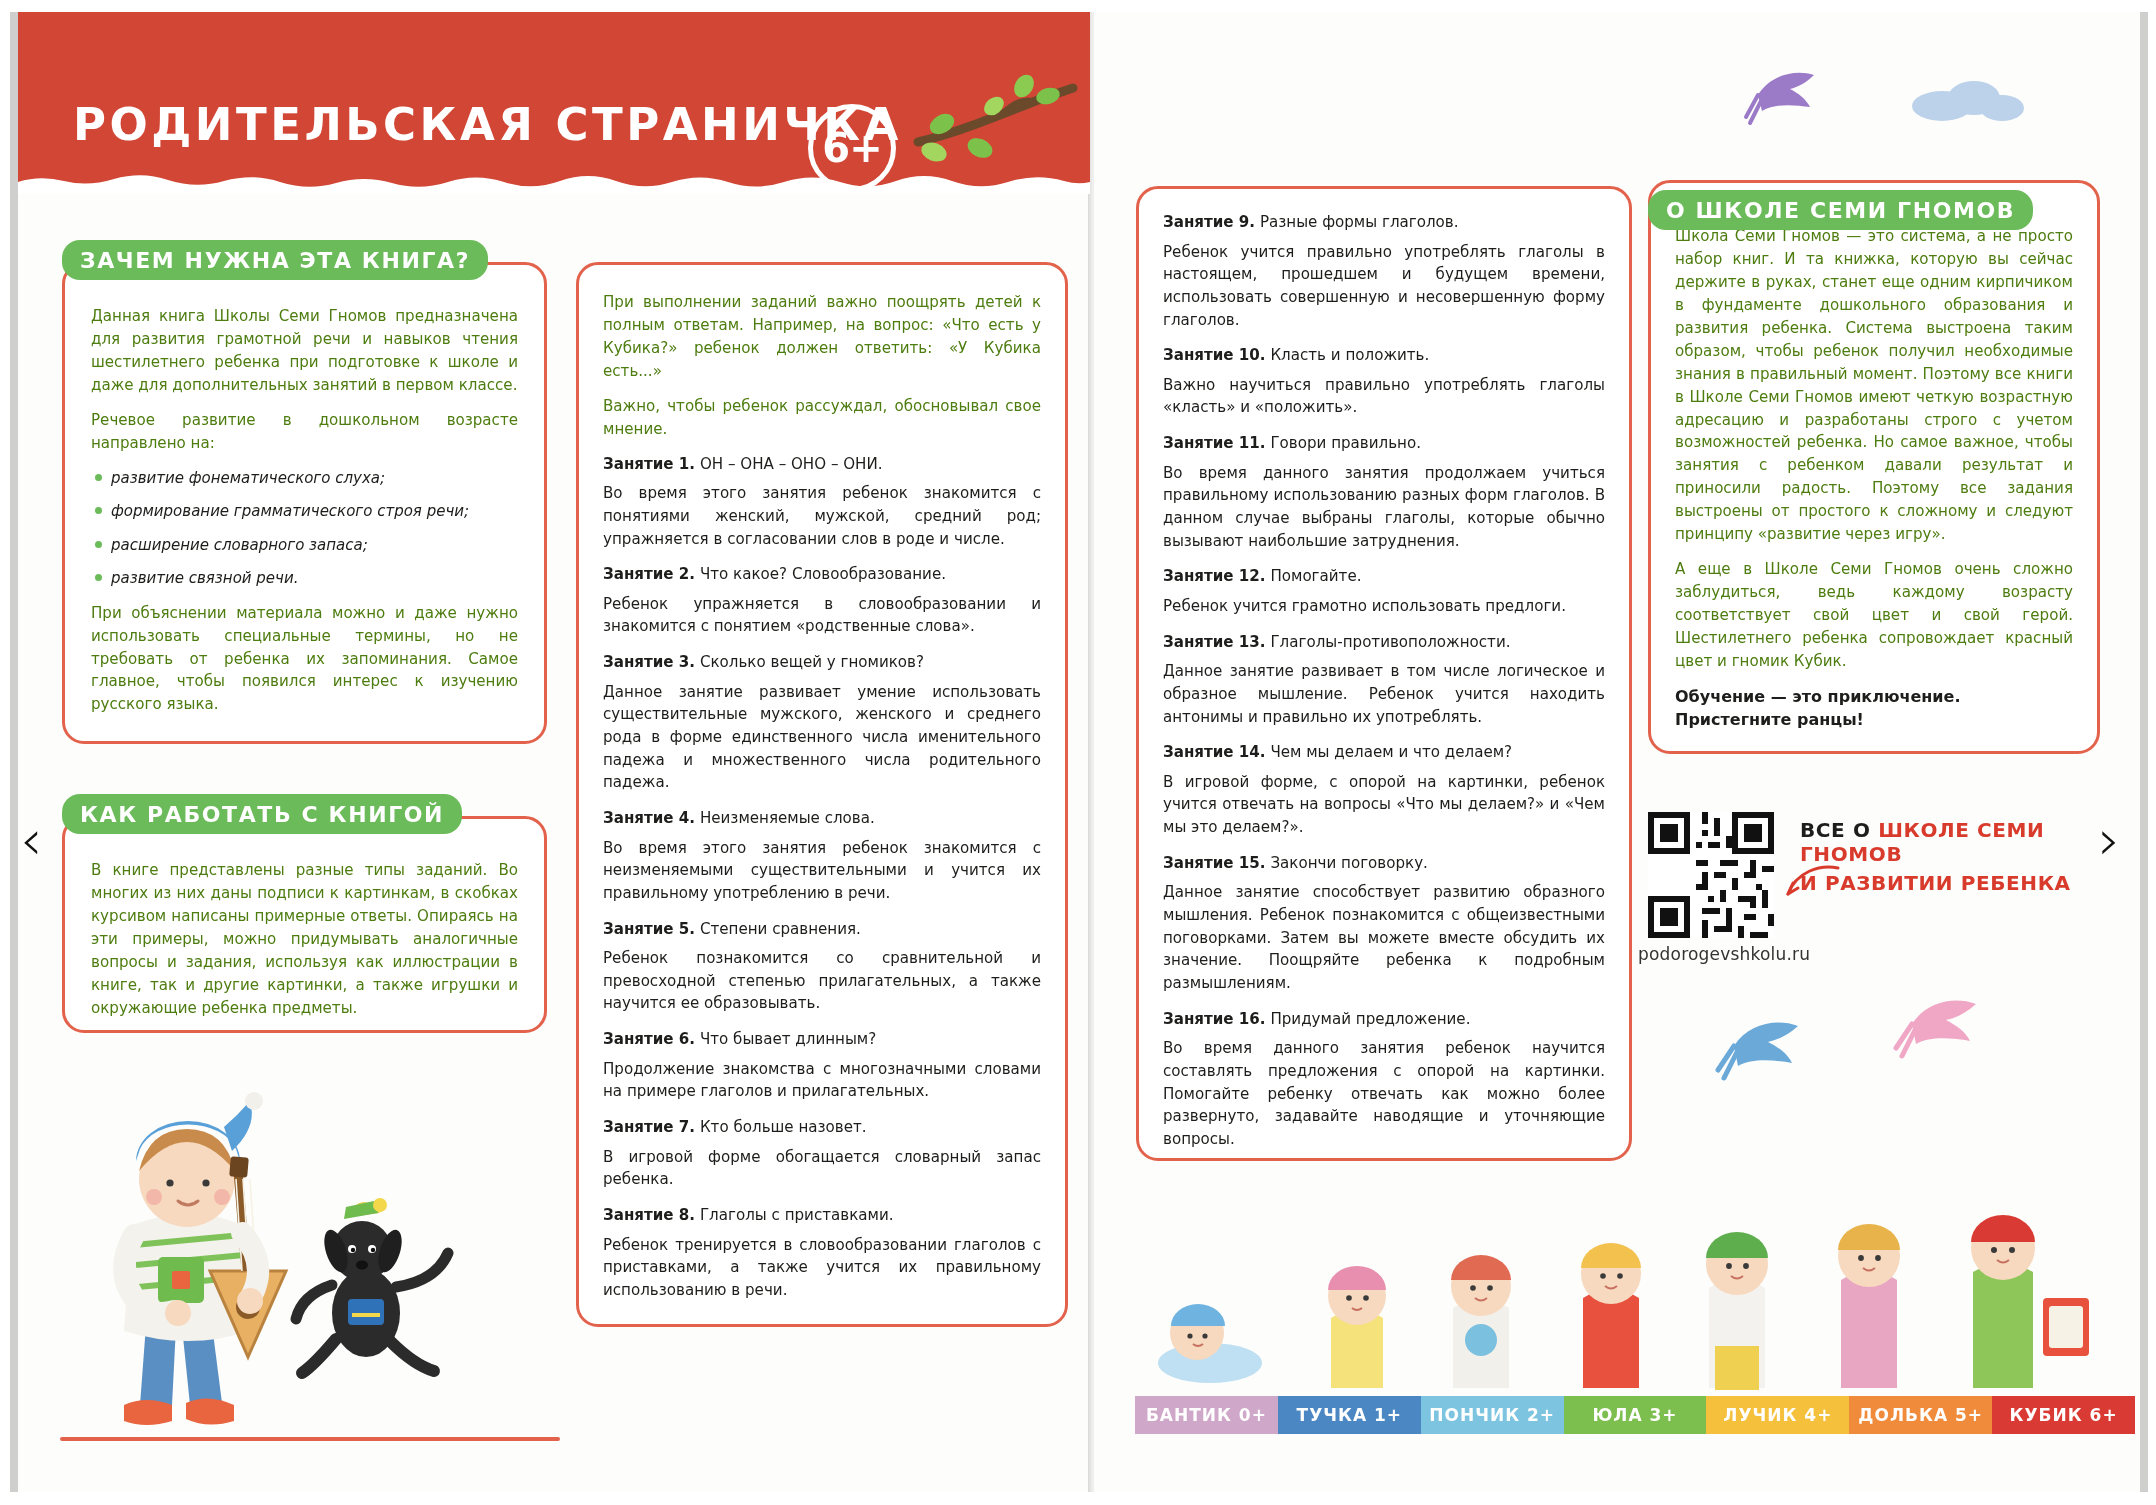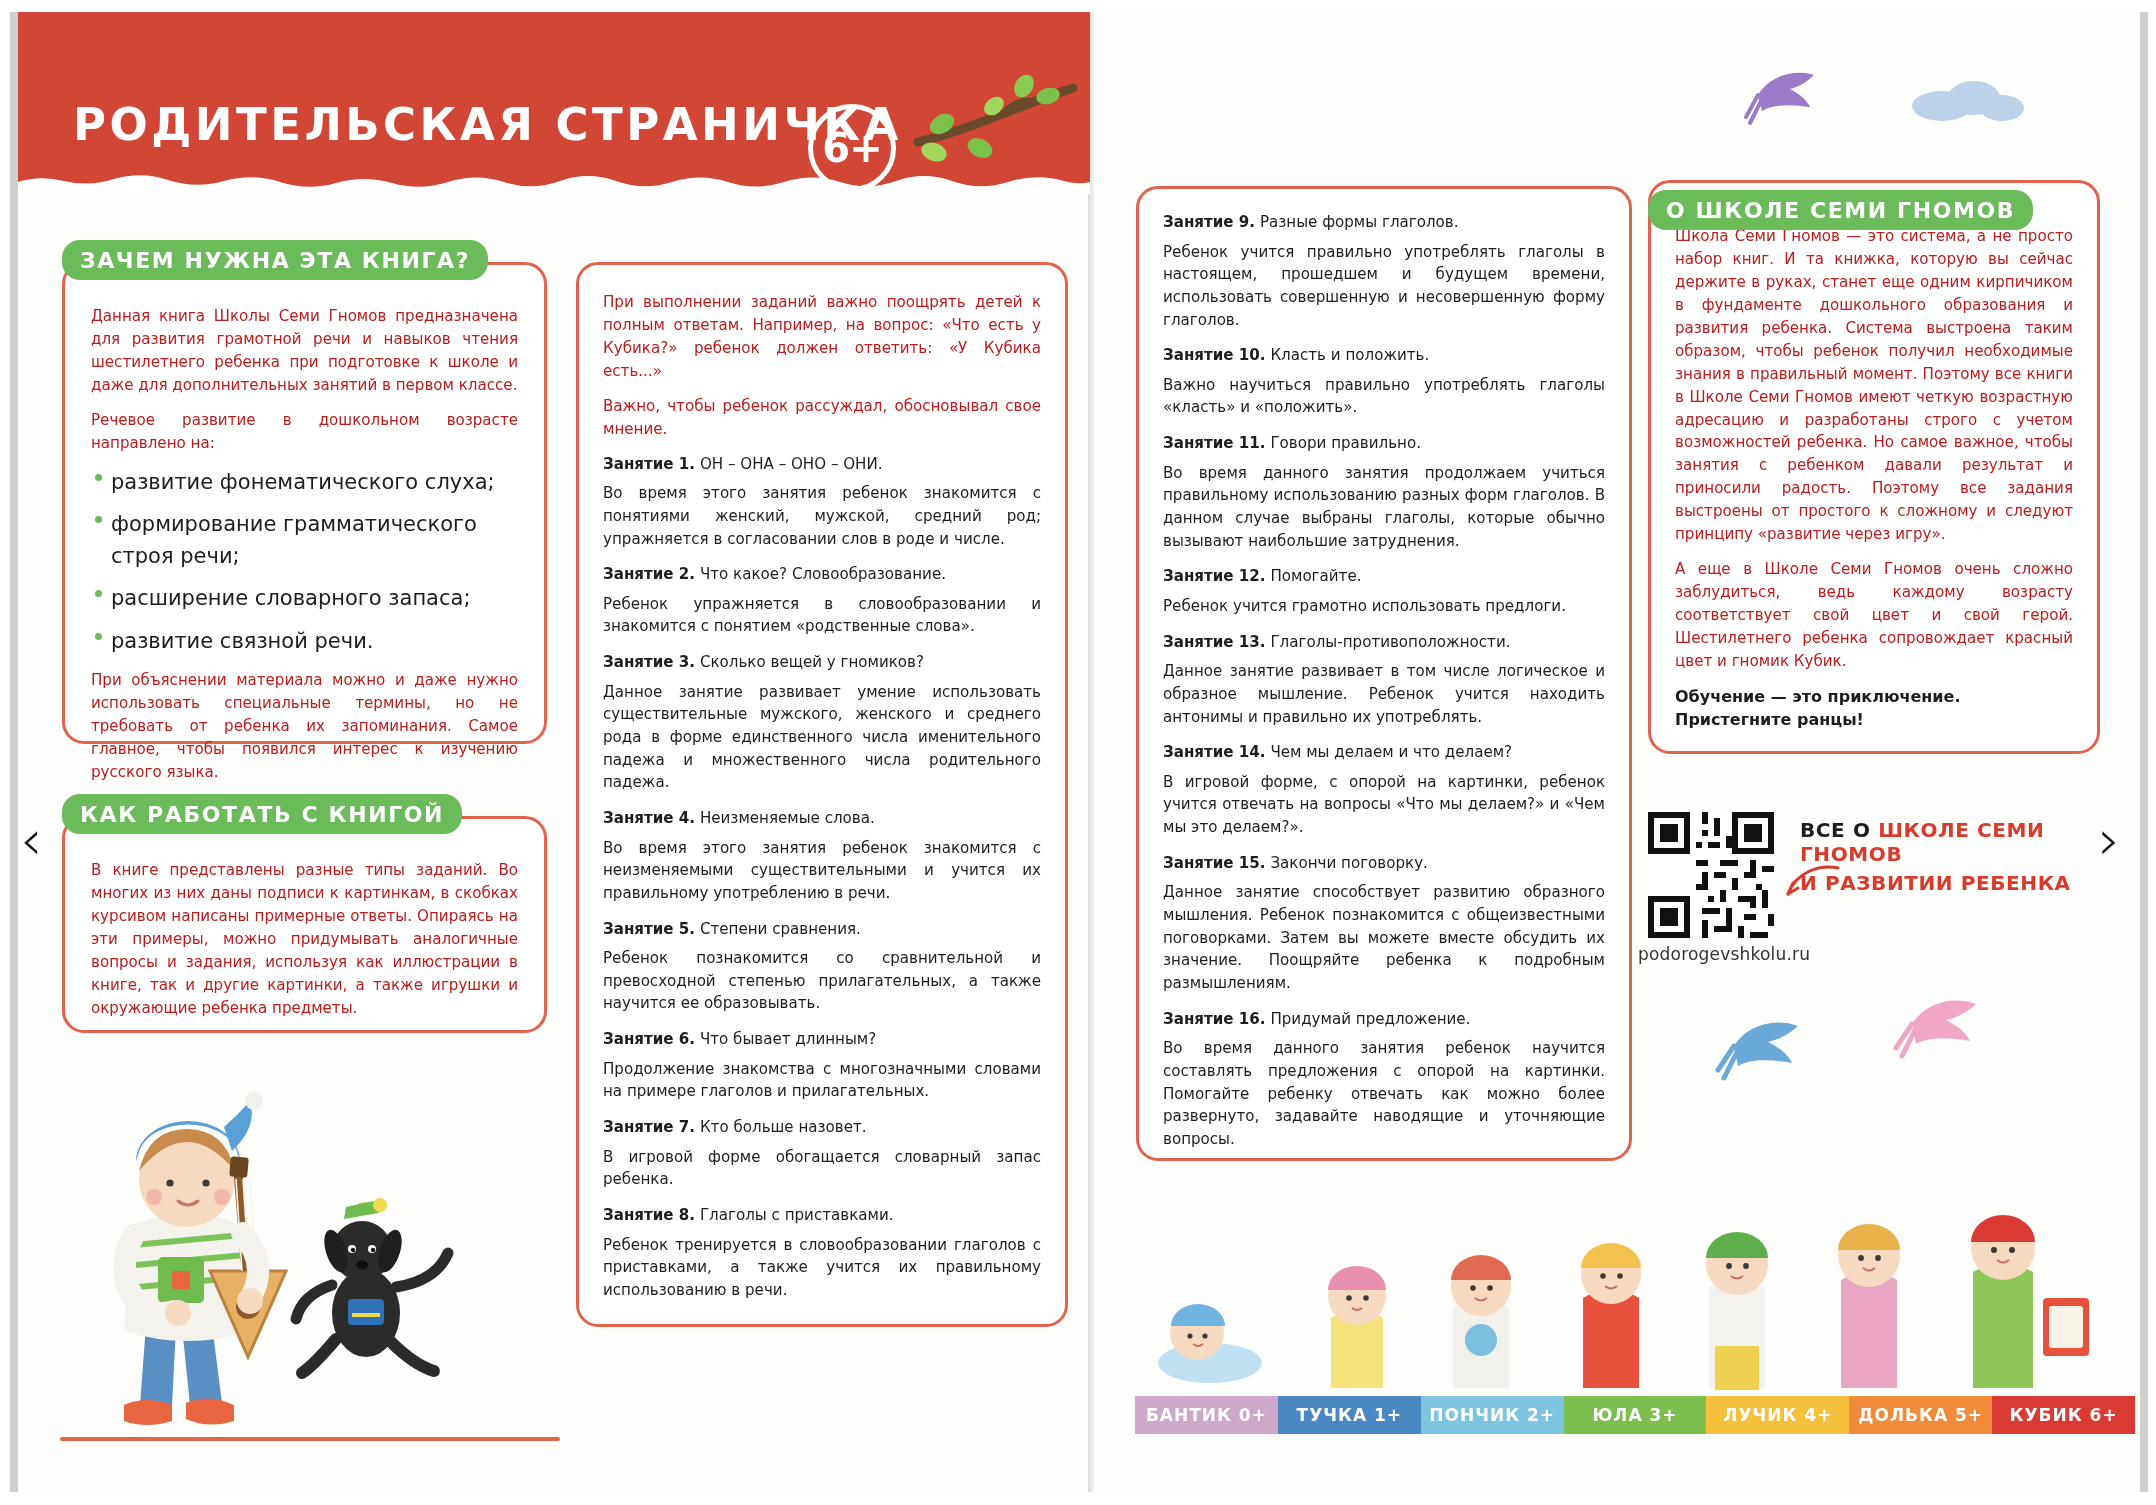--- a/index.html
+++ b/index.html
@@ -70,28 +70,28 @@
     display:flex;align-items:center;
     padding:0 18px;
     height:40px;
     white-space:nowrap;
     z-index:5;
   }
   .ptxt{
     font-family:"DejaVu Sans","Liberation Sans",sans-serif;
     font-size:15.1px;
     line-height:1.52;
-    color:#b91c1c;
+    color:#4d7c0f;
     text-align:justify;
     margin:0 0 12px 0;
   }
   .bullets{list-style:none;margin:0 0 12px 0;padding:0;}
   .bullets li{
     position:relative;padding-left:20px;margin-bottom:11px;
-    font-size:21px;line-height:1.5;color:#1d1d1b;
+    font-size:15px;line-height:1.5;color:#1d1d1b;font-style:italic;
   }
   .bullets li:before{
     content:"";position:absolute;left:4px;top:7px;
     width:7px;height:7px;border-radius:50%;background:#6cbb5a;
   }
   .lesson{font-size:15.1px;line-height:1.5;color:#1d1d1b;margin:0 0 7px 0;}
   .lesson b{font-weight:bold;}
   .lesson-body{font-size:15.1px;line-height:1.5;color:#1d1d1b;margin:0 0 13px 0;text-align:justify;}
   .bold-close{font-weight:bold;font-size:16px;line-height:1.45;color:#1d1d1b;margin:0;}
 

